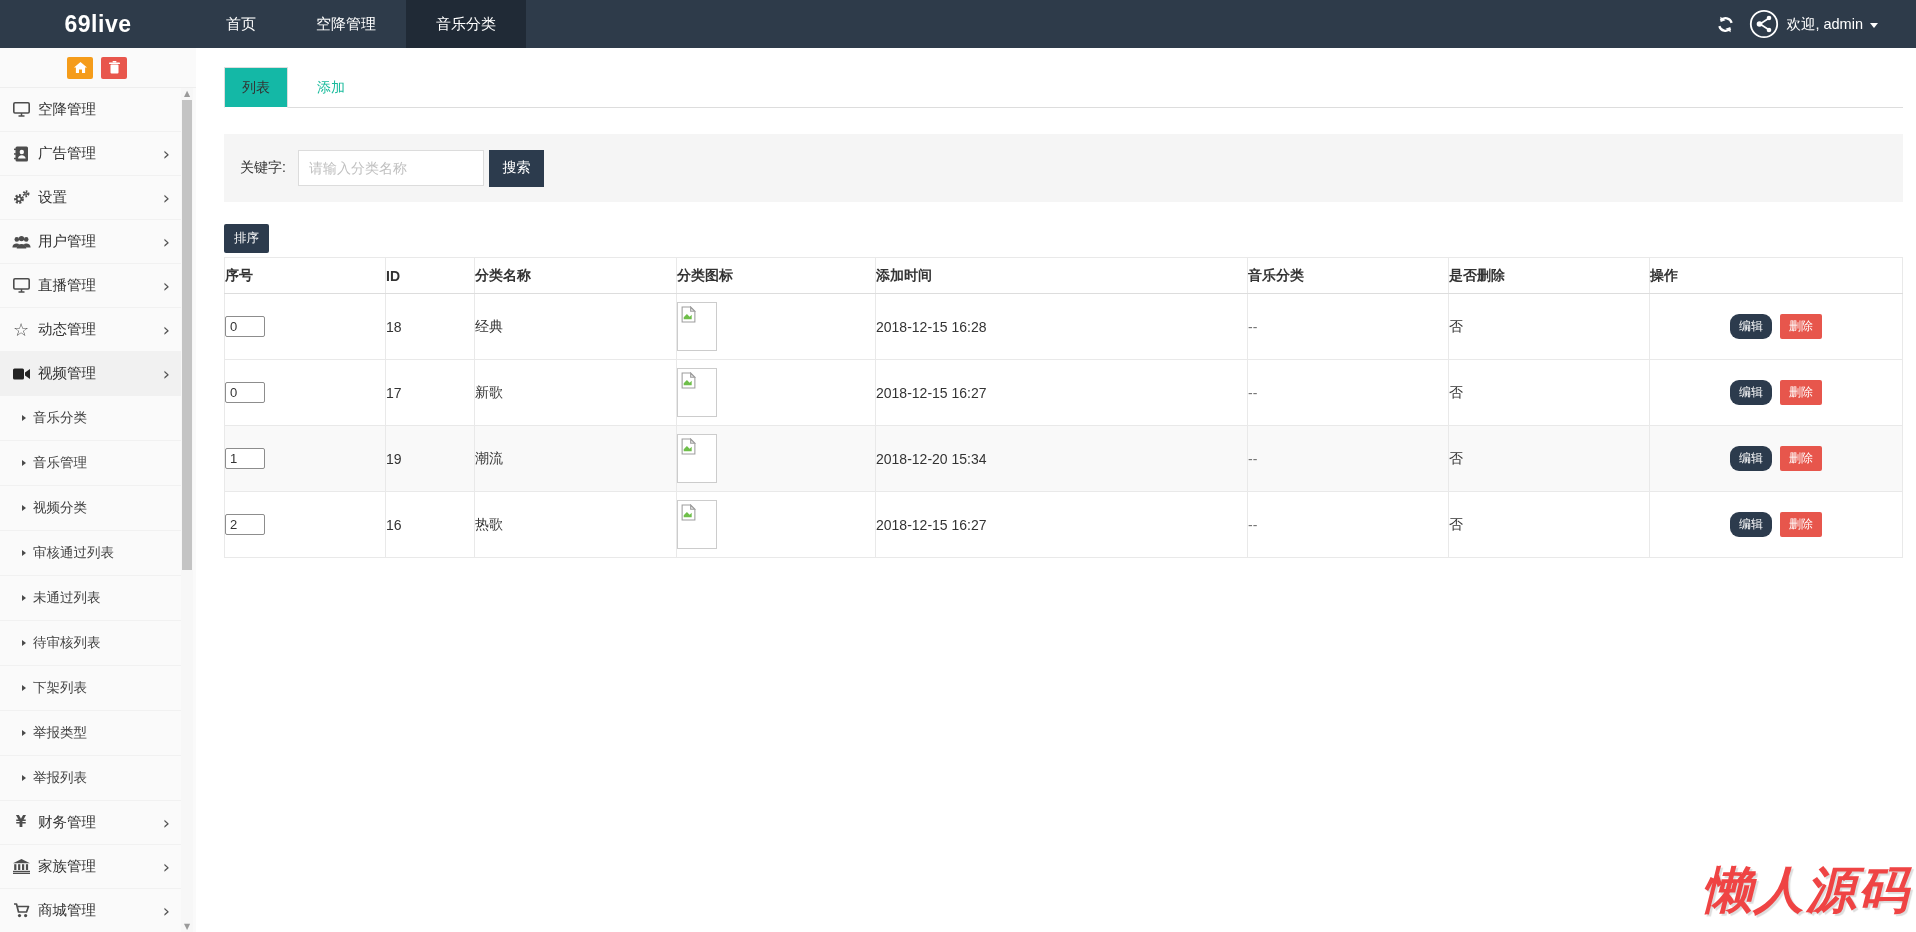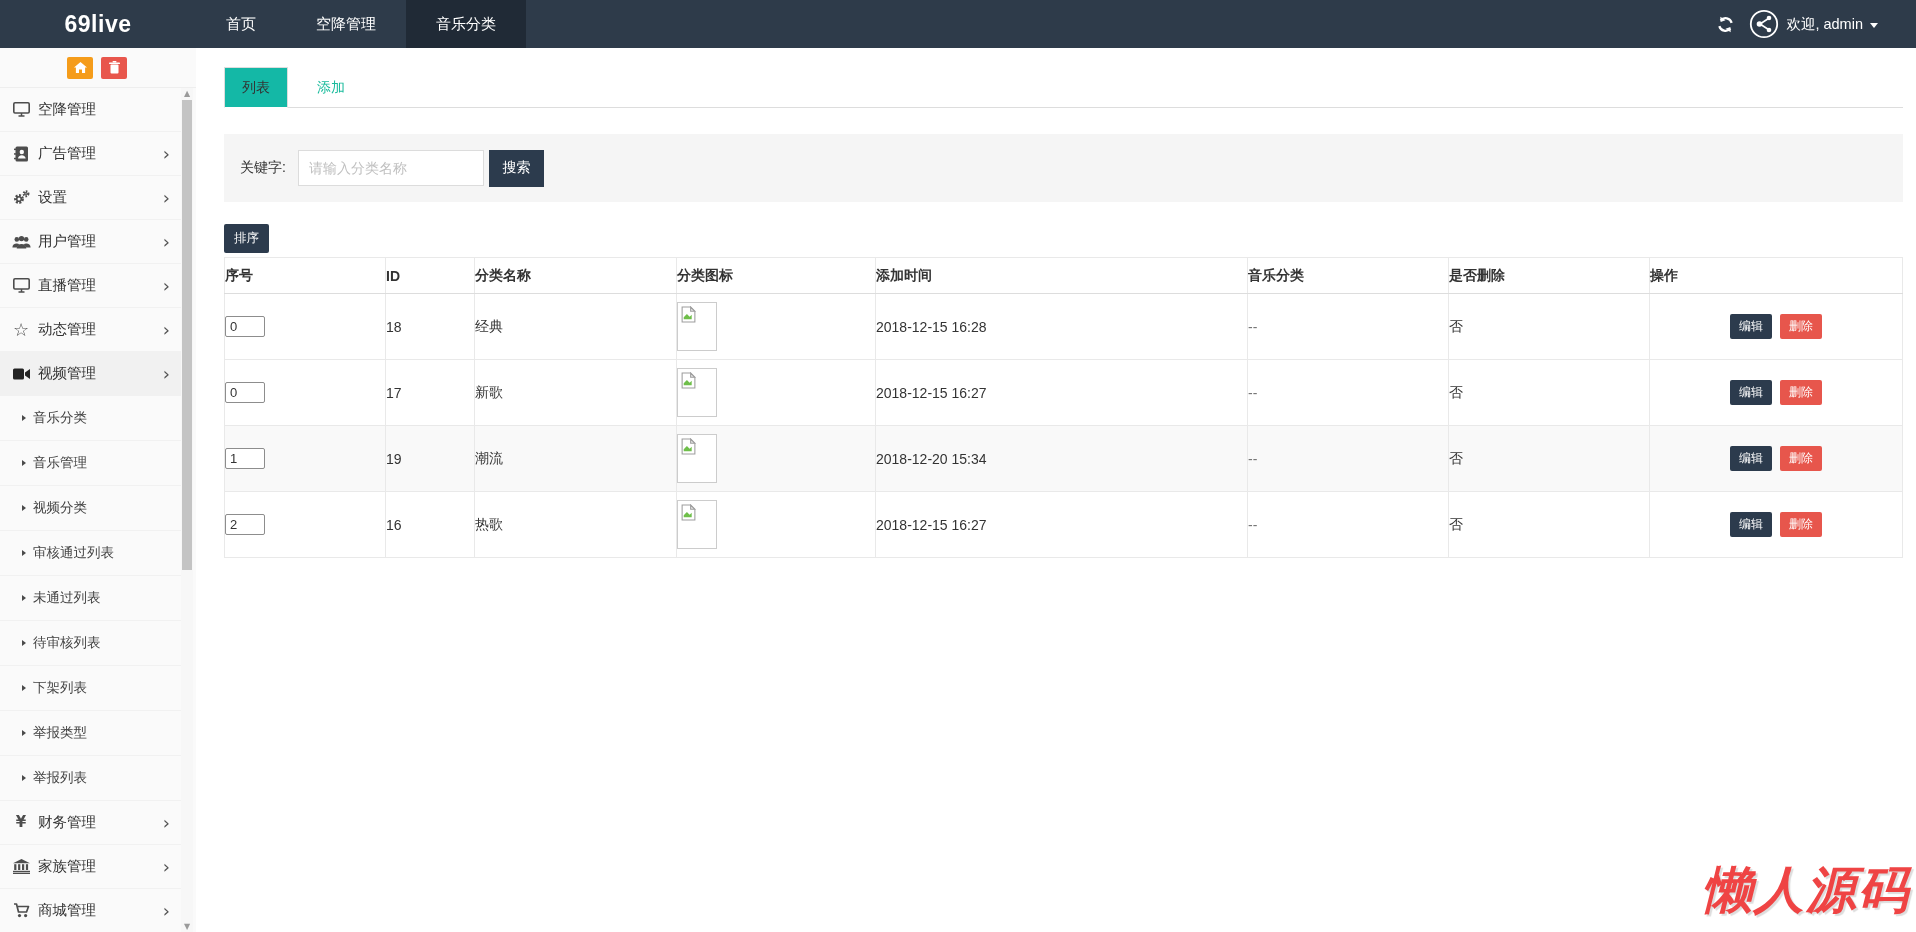--- a/index.html
+++ b/index.html
@@ -73,21 +73,21 @@
   th { height:36px; font-weight:bold; border-bottom-color:#dddddd; }
   td { height:66px; }
   tr.striped td { background:#f9f9f9; }
   .sort-input { width:40px; height:21px; border:1px solid #8d8d8d; border-radius:2px;
                 font-size:13px; padding:1px 4px; color:#333; background:#fff; }
   .img-box { width:40px; height:49px; border:1px solid #cccccc; background:#fff; padding:3px; }
   .dash { color:#777; }
   .action-cell { text-align:center; }
   .row-btn { color:#fff; font-size:12px; padding:4px 9px; border-radius:2px; border:none;
              margin:0 2px; cursor:pointer; }
-  .btn-edit { background:#2c3b4d; }
+  .btn-edit { background:#2c3b4d;border-radius:9px; }
   .btn-del { background:#e7564c; }
   
   .watermark { position:absolute; right:6px; bottom:8px; font-size:50px; font-weight:bold;
                font-style:italic; color:#ef4444; text-shadow:2px 2px 1px #dddddd;
                letter-spacing:2px; pointer-events:none; }
 </style>
 </head>
 <body>
 
 <div class="navbar">

